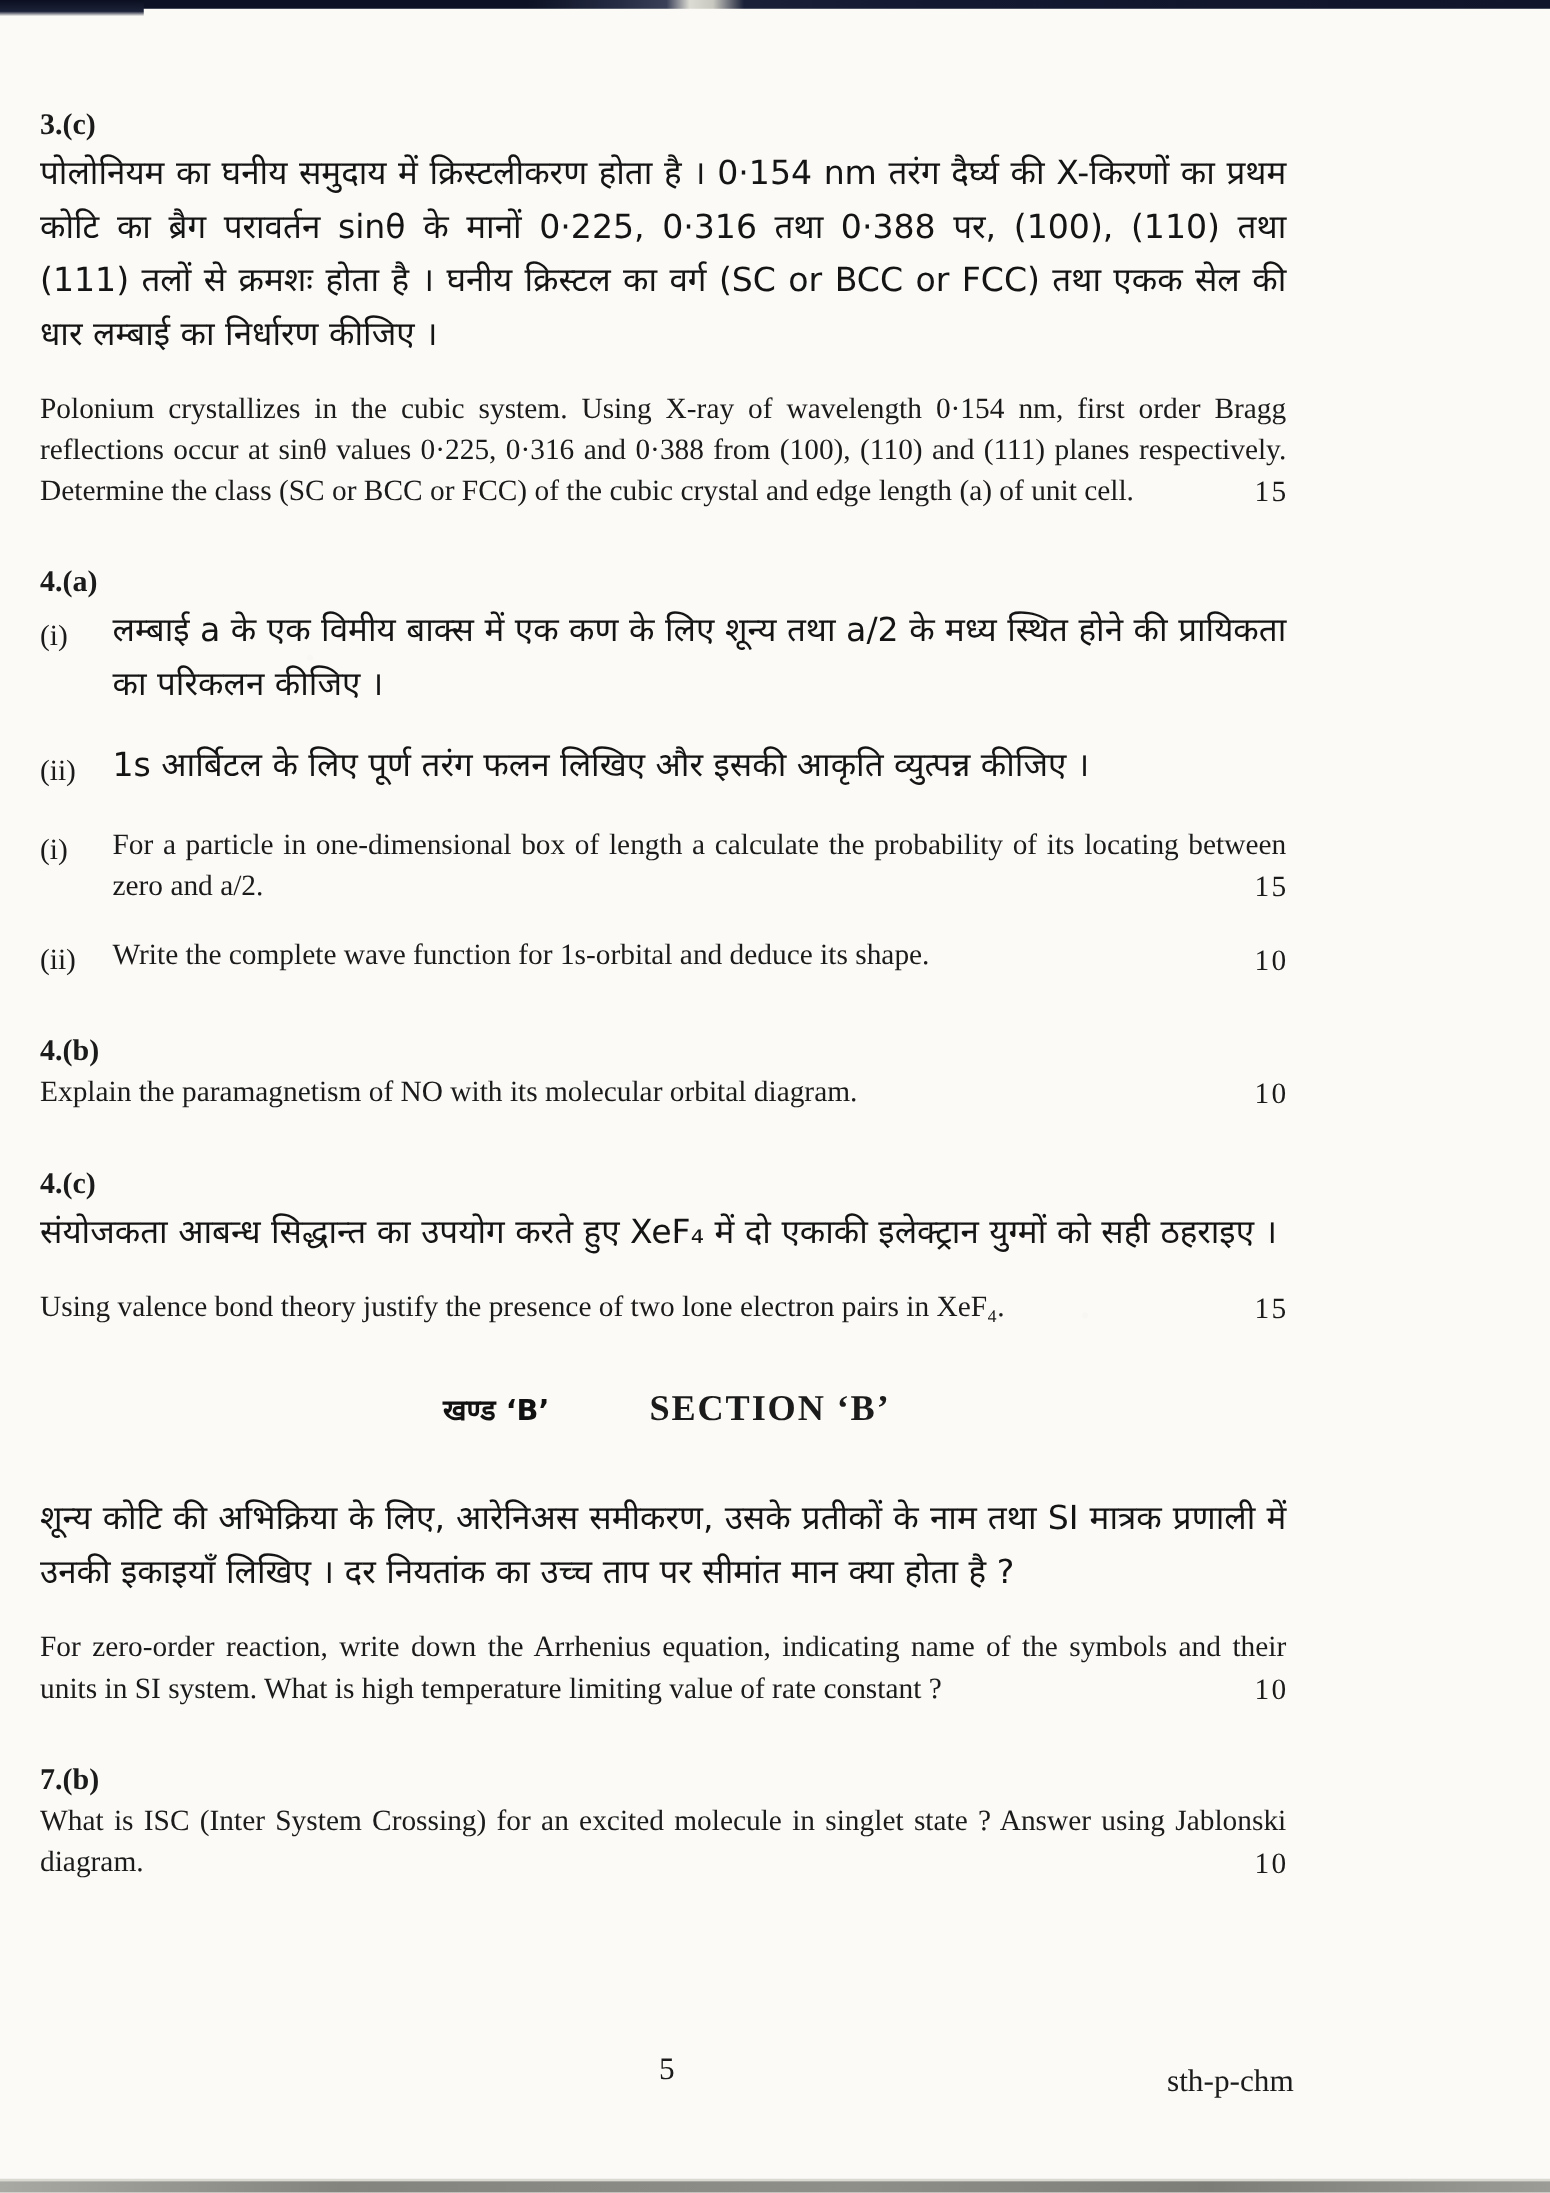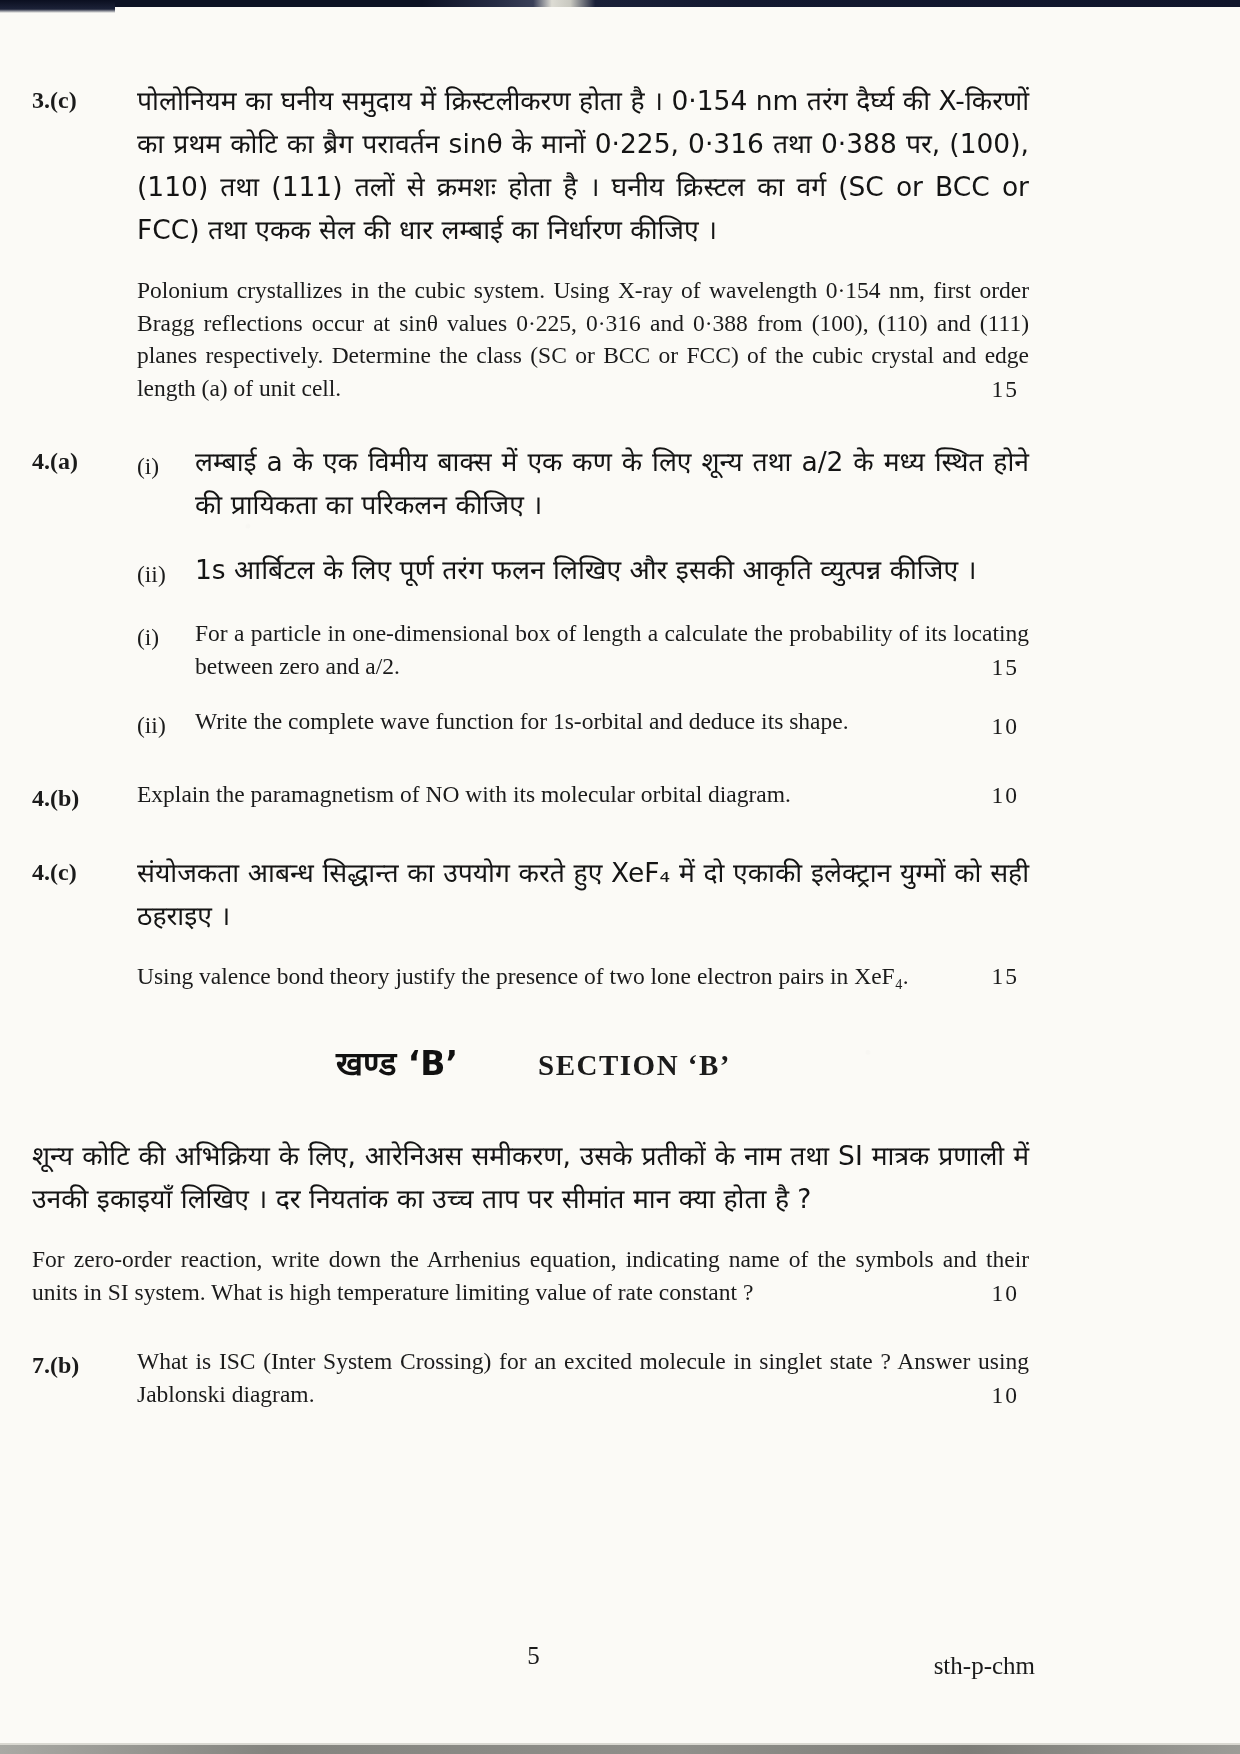--- a/index.html
+++ b/index.html
@@ -33,21 +33,21 @@
   }
   .scan-band-bottom {
     position: absolute; bottom: 0; left: 0; width: 100%; height: 9px;
     background: linear-gradient(90deg, #a9a9a4 0%, #84847f 22%, #8f8f8a 55%, #7d7d78 78%, #9c9c97 100%);
     box-shadow: 0 -2px 0 #d9d8d1;
   }
   .content {
     position: absolute;
     top: 80px; left: 32px; width: 1003px;
   }
-  .question { display: flex; margin-bottom: 36px; }
+  .question { display: flex; margin-bottom: 36px; flex-direction: column; }
   .qlabel {
     flex: none; width: 105px;
     font-weight: bold; font-size: 24px; line-height: 1.45;
     font-family: "Liberation Serif", serif;
     padding-top: 3px;
   }
   .qparts { flex: 1; min-width: 0; }
   .part { position: relative; display: flex; margin-bottom: 22px; padding-right: 6px; }
   .part:last-child { margin-bottom: 0; }
   .sub {
@@ -60,30 +60,30 @@
   .part.hi .ptext {
     font-family: "DejaVu Sans", sans-serif;
     font-size: 26.5px; line-height: 1.62;
     color: #141414;
   }
   .part.en .ptext {
     font-family: Liberation Serif, serif;
     font-size: 23.5px; line-height: 1.4;
   }
   .marks {
-    position: absolute; right: 16px; bottom: 2px;
+    position: absolute; right: 4px; bottom: 2px;
     font-family: "Liberation Serif", serif;
     font-size: 23.5px; letter-spacing: 2px;
   }
   .section-heading {
     display: flex; justify-content: center; align-items: baseline; gap: 80px;
     margin: 48px 0 50px 0;
     font-weight: bold;
   }
-  .sh-hindi { font-family: "DejaVu Sans", sans-serif; font-size: 33px; color: #111; }
+  .sh-hindi { font-family: "DejaVu Sans", sans-serif; font-size: 23px; color: #111; }
   .sh-english { font-family: "Liberation Serif", serif; font-size: 29px; letter-spacing: 1.5px; }
   .footer {
     position: absolute; left: 32px; width: 1003px; bottom: 76px; height: 36px;
   }
   .pageno {
     position: absolute; left: 50%; transform: translateX(-50%);
     font-size: 25px; font-family: "Liberation Serif", serif;
   }
   .code {
     position: absolute; right: 0; top: 10px;

